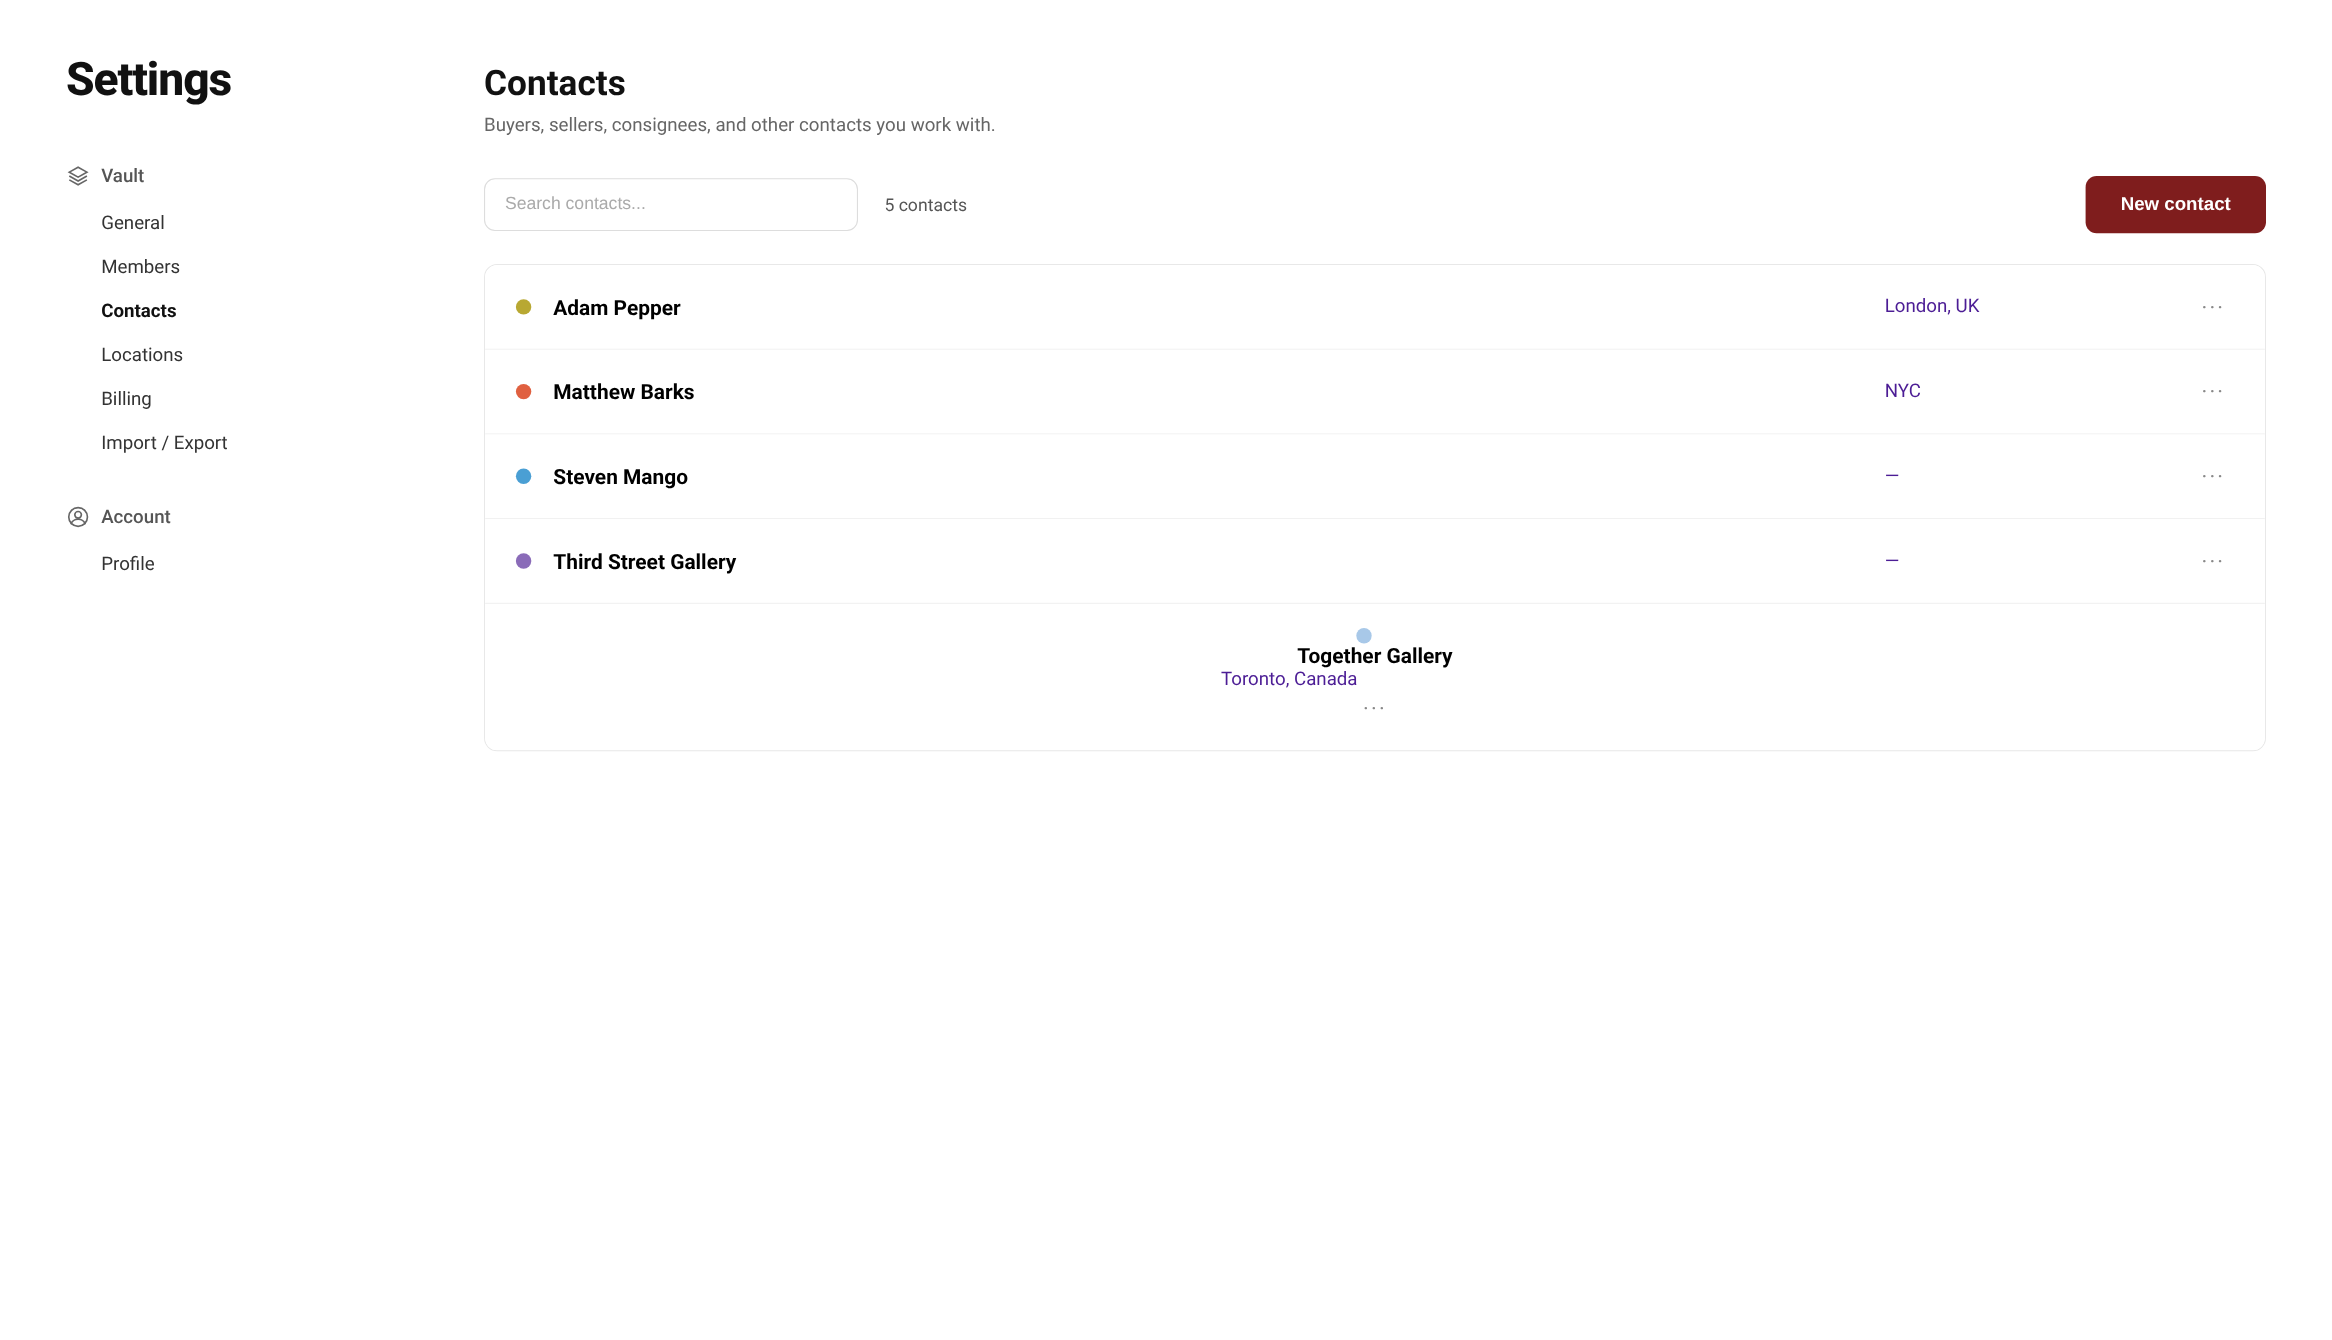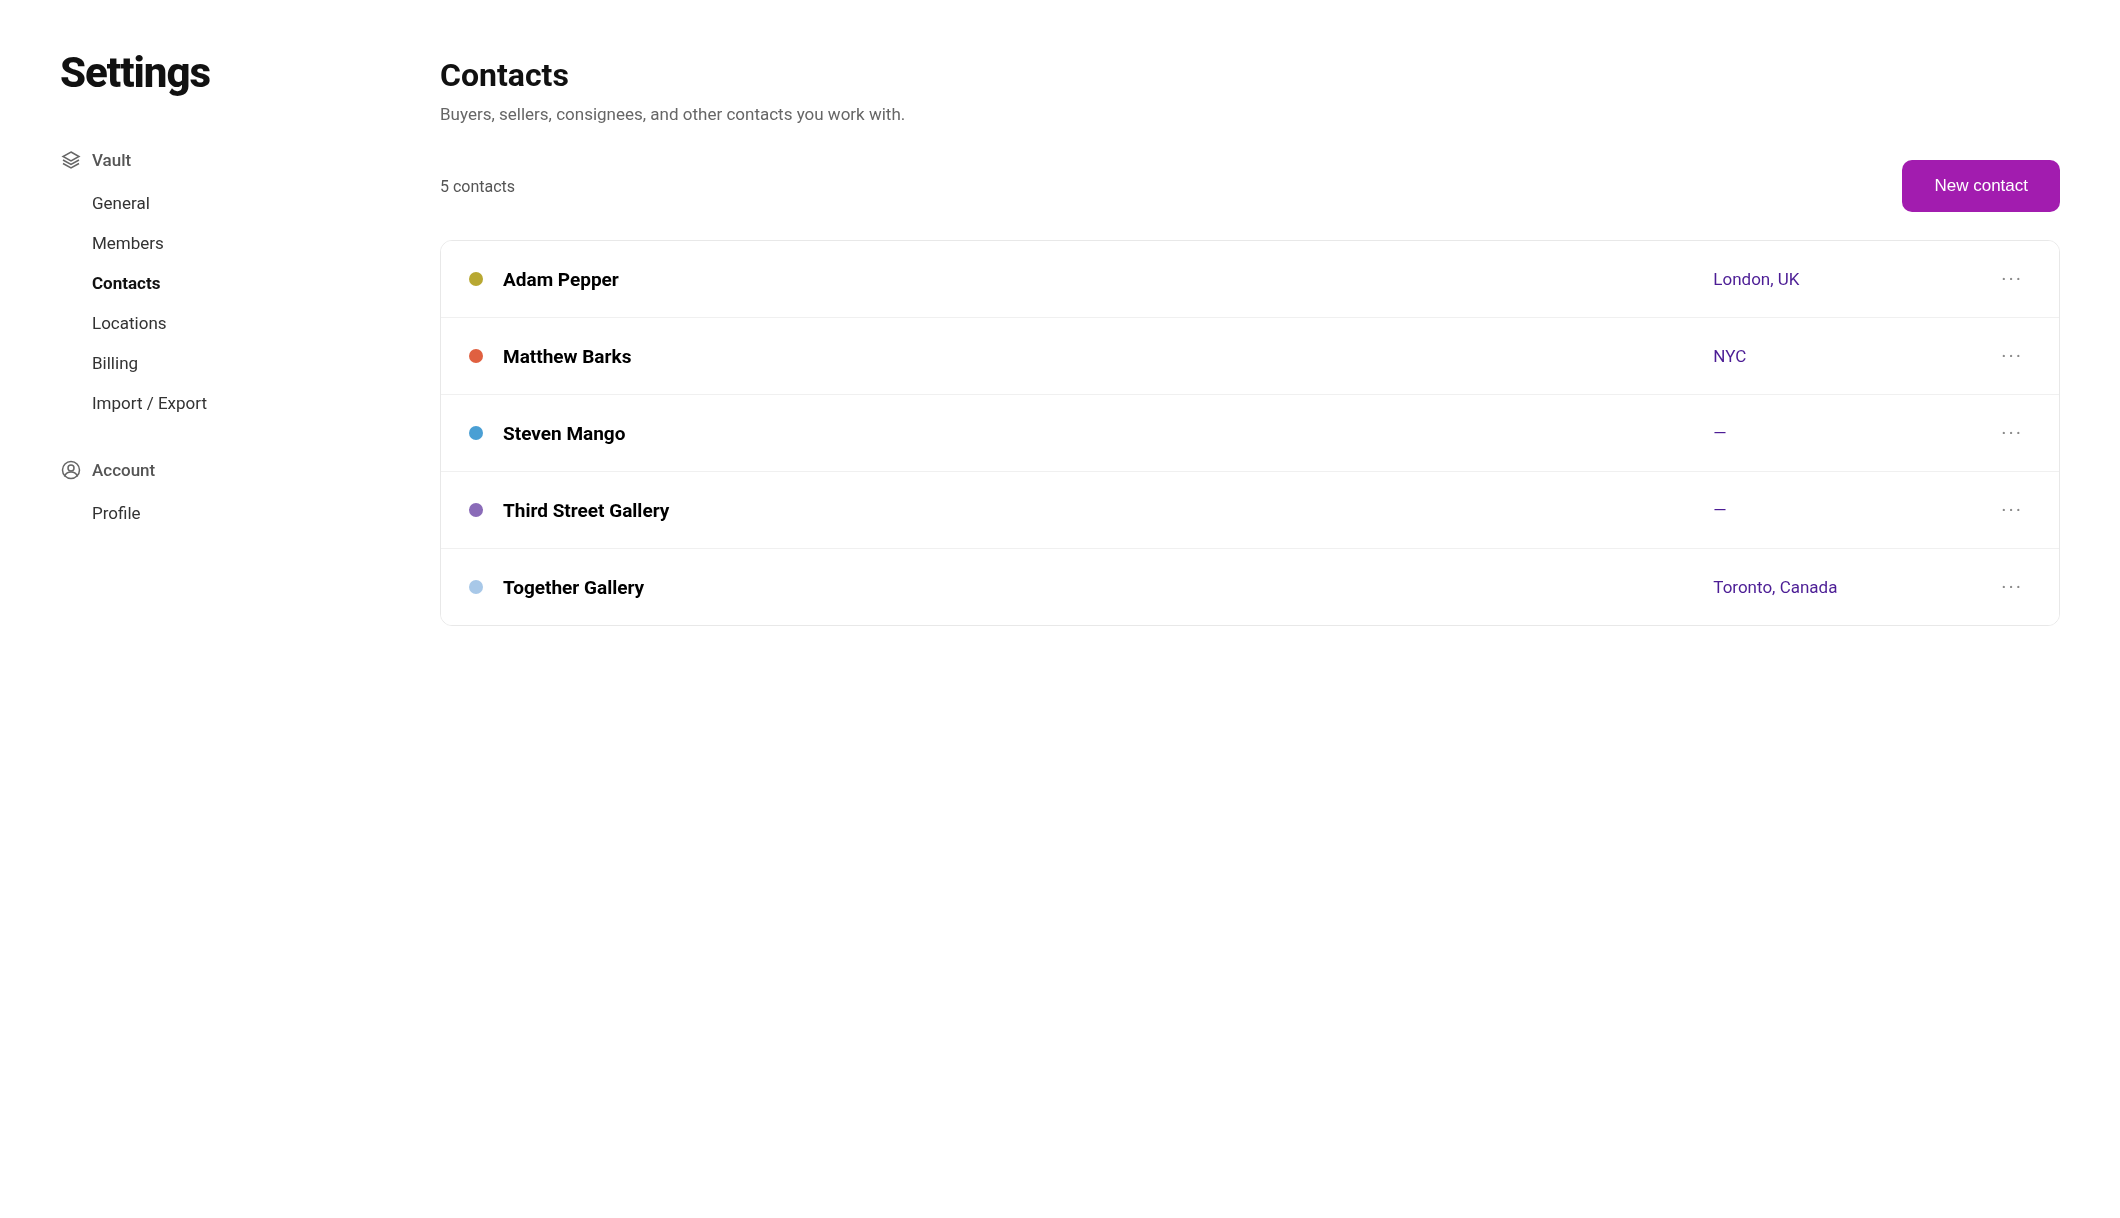--- a/index.html
+++ b/index.html
@@ -119,47 +119,48 @@
       color: #aaa;
     }
 
     .contacts-count {
       font-size: 16px;
       color: #555;
       flex: 1;
     }
 
     .new-contact-btn {
-      background: #a21caf;
+      background: #7f1d1d;
       color: #fff;
       border: none;
       border-radius: 10px;
       padding: 16px 32px;
       font-size: 17px;
-      font-weight: 400;
+      font-weight: 700;
       cursor: pointer;
       white-space: nowrap;
     }
 
     .contacts-table {
       border: 1.5px solid #e8e8e8;
       border-radius: 12px;
       overflow: hidden;
     }
 
     .contact-row {
       display: flex;
       align-items: center;
       padding: 22px 28px;
       border-bottom: 1.5px solid #f0f0f0;
       background: #fff;
     }
 
     .contact-row:last-child {
       border-bottom: none;
+      flex-direction: column;
     }
 
     .contact-dot {
       width: 14px;
       height: 14px;
       border-radius: 50%;
       flex-shrink: 0;
       margin-right: 20px;
     }
 
@@ -235,20 +236,23 @@
           <a class="sidebar-nav-item" href="#">Profile</a>
         </div>
     </div>
   </aside>
 
   <main class="main-content">
     <h2 class="content-title">Contacts</h2>
     <p class="content-subtitle">Buyers, sellers, consignees, and other contacts you work with.</p>
 
     <div class="toolbar">
+      <div class="search-box">
+        <input class="search-input" type="text" placeholder="Search contacts..." style="">
+      </div>
       <span class="contacts-count">5 contacts</span>
       <button class="new-contact-btn">New contact</button>
     </div>
 
     <div class="contacts-table" id="contacts-list">
     <div class="contact-row">
           <div class="contact-dot" style="background-color: rgb(184, 168, 50);"></div>
           <span class="contact-name">Adam Pepper</span>
           <span class="contact-location">London, UK</span>
           <span class="contact-more">···</span>

